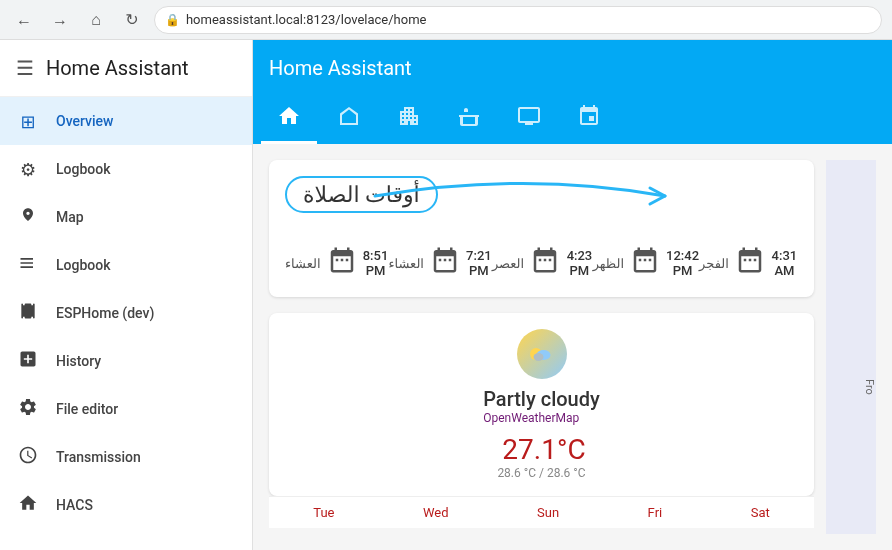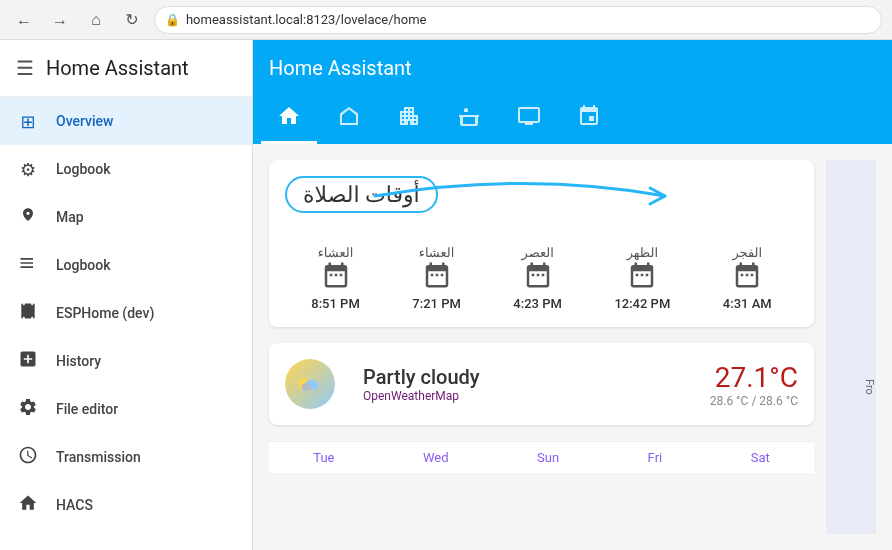--- a/index.html
+++ b/index.html
@@ -175,22 +175,23 @@
       padding: 4px 16px;
       position: relative;
     }
     .prayer-times-row {
       display: flex;
       justify-content: space-around;
       text-align: center;
     }
     .prayer-time-item {
       display: flex;
-      flex-direction: column;
-      align-items: center;
+      flex-direction: row;
+      align-items: center;
+      gap: 6px;
     }
     .prayer-name {
       font-size: 13px;
       color: #555;
       direction: rtl;
     }
     .prayer-icon {
       font-size: 24px;
       color: #555;
     }
@@ -201,22 +202,23 @@
     }
 
     
     .weather-card {
       background: white;
       border-radius: 8px;
       padding: 16px;
       box-shadow: 0 1px 3px rgba(0,0,0,0.12);
       display: flex;
       align-items: center;
-      gap: 28px;
-      margin-bottom: 16px;
+      gap: 8px;
+      margin-bottom: 0;
+      flex-direction: column;
     }
     .weather-icon-circle {
       width: 50px;
       height: 50px;
       background: linear-gradient(135deg, #ffd54f, #90caf9);
       border-radius: 50%;
       flex-shrink: 0;
       display: flex;
       align-items: center;
       justify-content: center;
@@ -250,21 +252,21 @@
     
     .day-strip {
       display: flex;
       justify-content: space-around;
       padding: 8px 0;
       background: white;
       border-top: 1px solid #eee;
     }
     .day-label {
       font-size: 13px;
-      color: #8b5cf6;
+      color: #b91c1c;
       text-align: center;
     }
 
     
     .right-panel {
       width: 50px;
       background: #e8eaf6;
       flex-shrink: 0;
       display: flex;
       align-items: flex-start;

